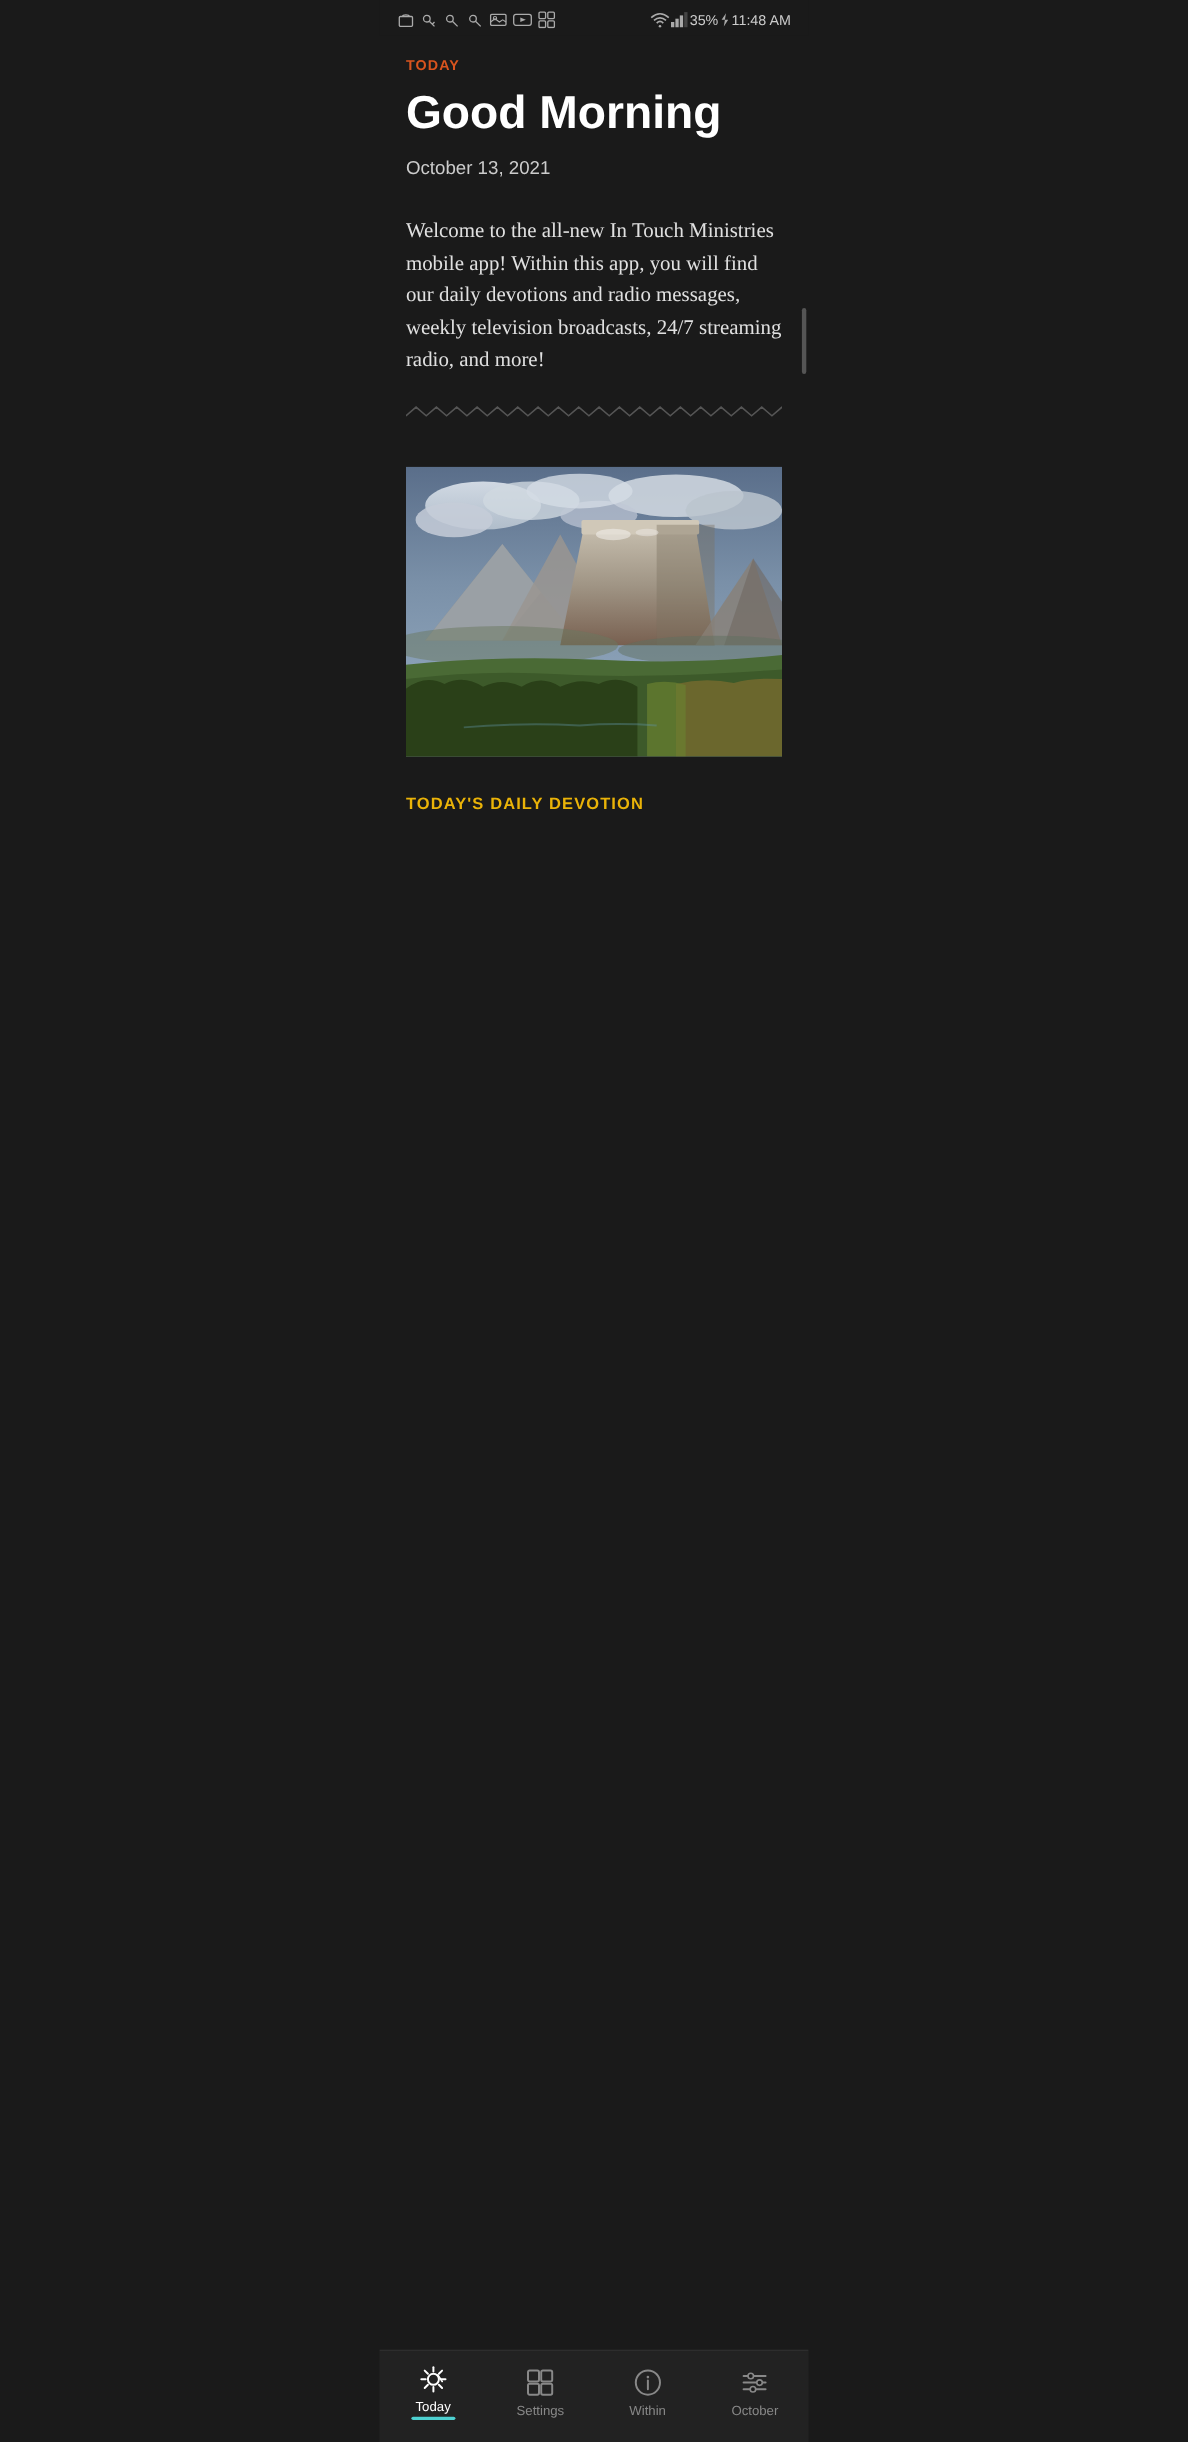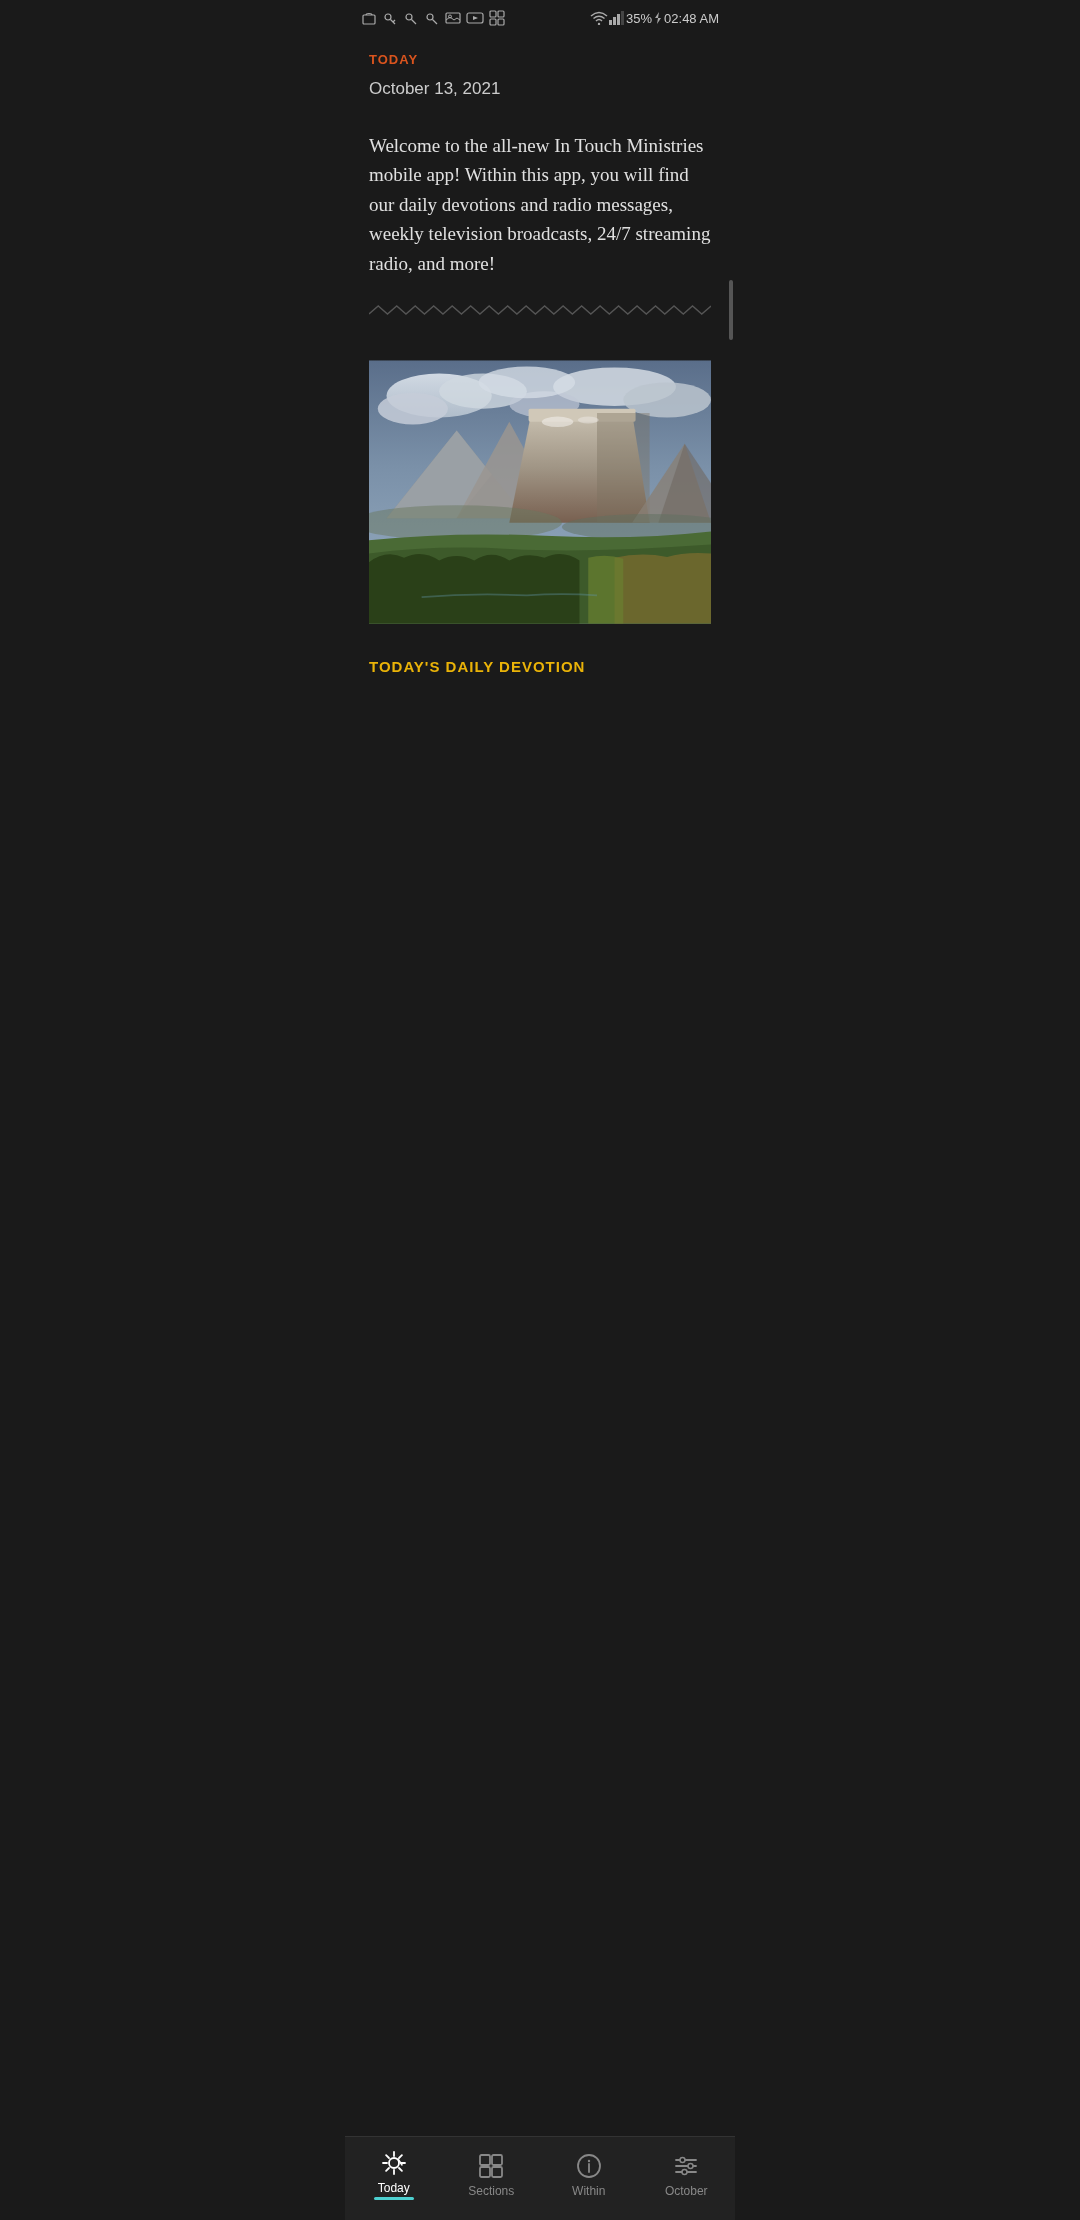--- a/index.html
+++ b/index.html
@@ -247,28 +247,29 @@
       <rect x="0" y="9" width="3" height="5" fill="#aaa"></rect>
       <rect x="4" y="6" width="3" height="8" fill="#aaa"></rect>
       <rect x="8" y="3" width="3" height="11" fill="#aaa"></rect>
       <rect x="12" y="0" width="3" height="14" fill="#444"></rect>
     </svg>
     <span>35%</span>
 
     <svg width="10" height="14" viewBox="0 0 10 14" fill="none">
       <path d="M6 1 L2 7 L5 7 L4 13 L8 7 L5 7 Z" fill="#aaa"></path>
     </svg>
-    <span>02:48 AM</span>
+    <span>11:48 AM</span>
   </div>
 </div>
 
 <div class="scrollbar"></div>
 
 <div class="main-content">
   <div class="today-label">TODAY</div>
+  <h1 class="greeting-title">Good Morning</h1>
   <p class="date-text">October 13, 2021</p>
   <p class="welcome-text">Welcome to the all-new In Touch Ministries mobile app! Within this app, you will find our daily devotions and radio messages, weekly television broadcasts, 24/7 streaming radio, and more!</p>
 
   <div class="zigzag-divider">
     <svg viewBox="0 0 370 16" preserveAspectRatio="none">
       <polyline points="0,12 10,4 20,12 30,4 40,12 50,4 60,12 70,4 80,12 90,4 100,12 110,4 120,12 130,4 140,12 150,4 160,12 170,4 180,12 190,4 200,12 210,4 220,12 230,4 240,12 250,4 260,12 270,4 280,12 290,4 300,12 310,4 320,12 330,4 340,12 350,4 360,12 370,4" fill="none" stroke="#555" stroke-width="1.5"></polyline>
     </svg>
   </div>
 
   <div class="mountain-image">
@@ -371,21 +372,21 @@
 
   <div class="nav-item">
     <div class="nav-icon">
       <svg width="28" height="28" viewBox="0 0 28 28" fill="none">
         <rect x="3" y="3" width="10" height="10" rx="1.5" stroke="#888" stroke-width="1.8"></rect>
         <rect x="15" y="3" width="10" height="10" rx="1.5" stroke="#888" stroke-width="1.8"></rect>
         <rect x="3" y="15" width="10" height="10" rx="1.5" stroke="#888" stroke-width="1.8"></rect>
         <rect x="15" y="15" width="10" height="10" rx="1.5" stroke="#888" stroke-width="1.8"></rect>
       </svg>
     </div>
-    <span class="nav-label">Sections</span>
+    <span class="nav-label">Settings</span>
   </div>
 
   <div class="nav-item">
     <div class="nav-icon">
       <svg width="28" height="28" viewBox="0 0 28 28" fill="none">
         <circle cx="14" cy="14" r="11" stroke="#888" stroke-width="1.8"></circle>
         <line x1="14" y1="12" x2="14" y2="20" stroke="#888" stroke-width="1.8" stroke-linecap="round"></line>
         <circle cx="14" cy="9" r="1.2" fill="#888"></circle>
       </svg>
     </div>

